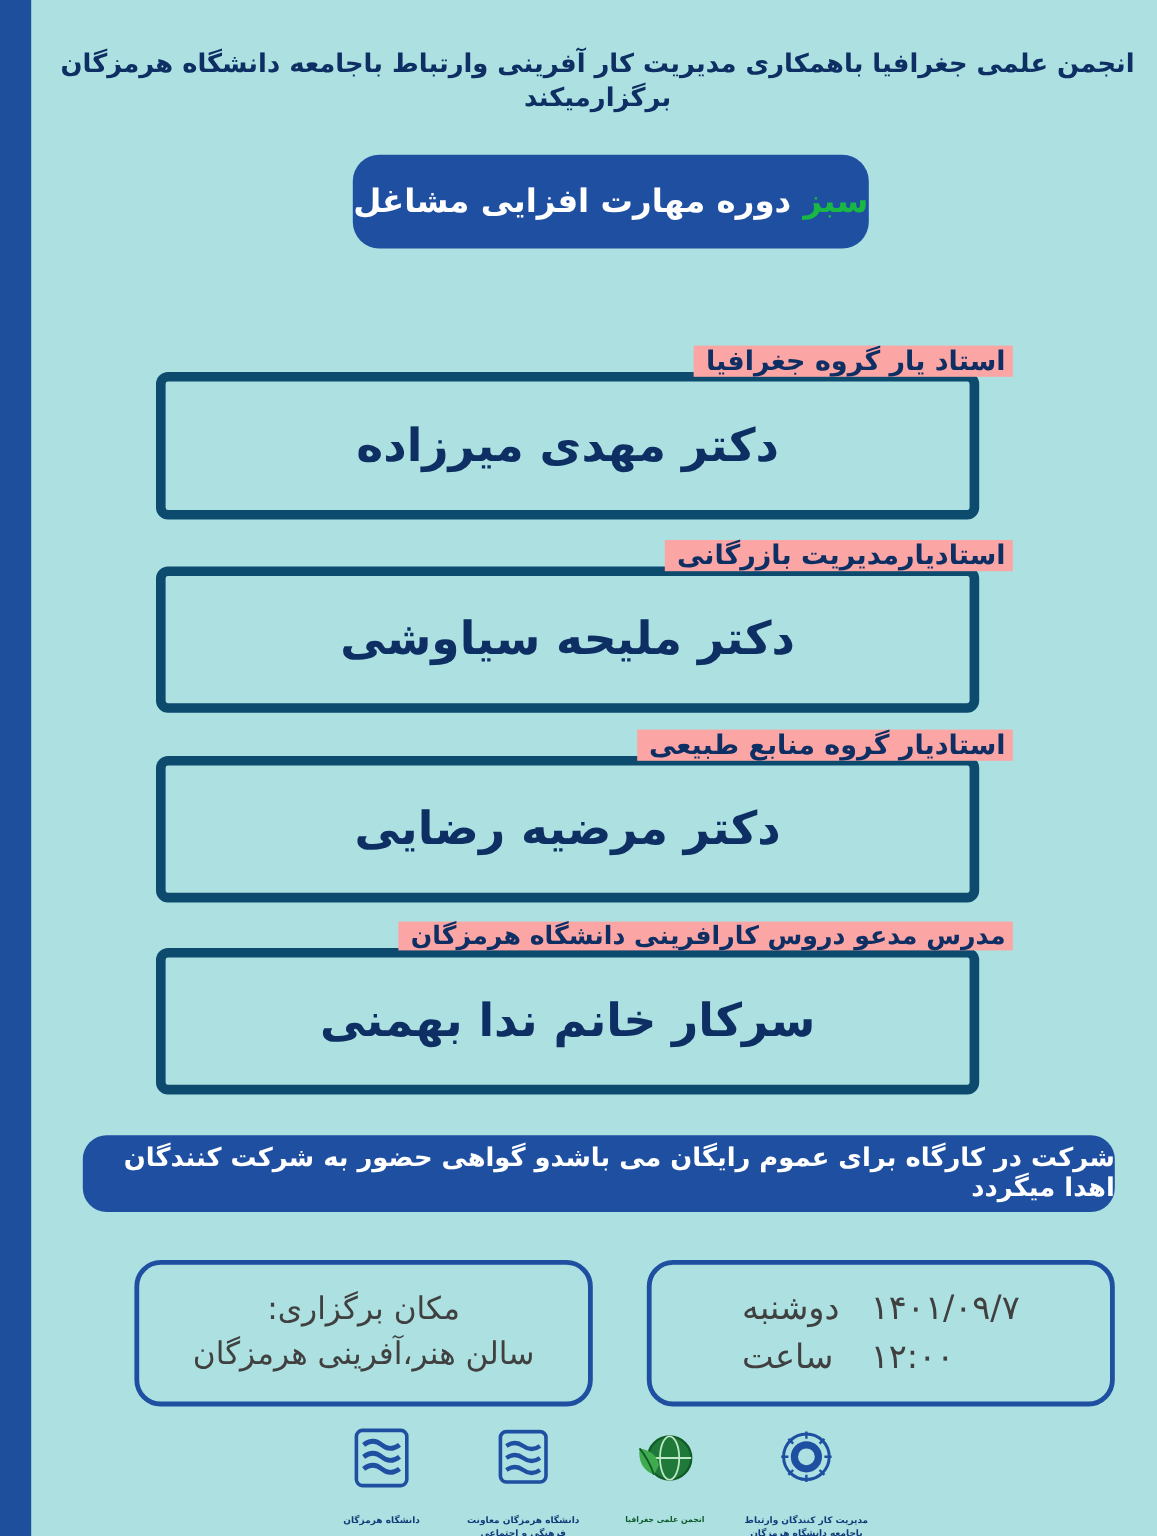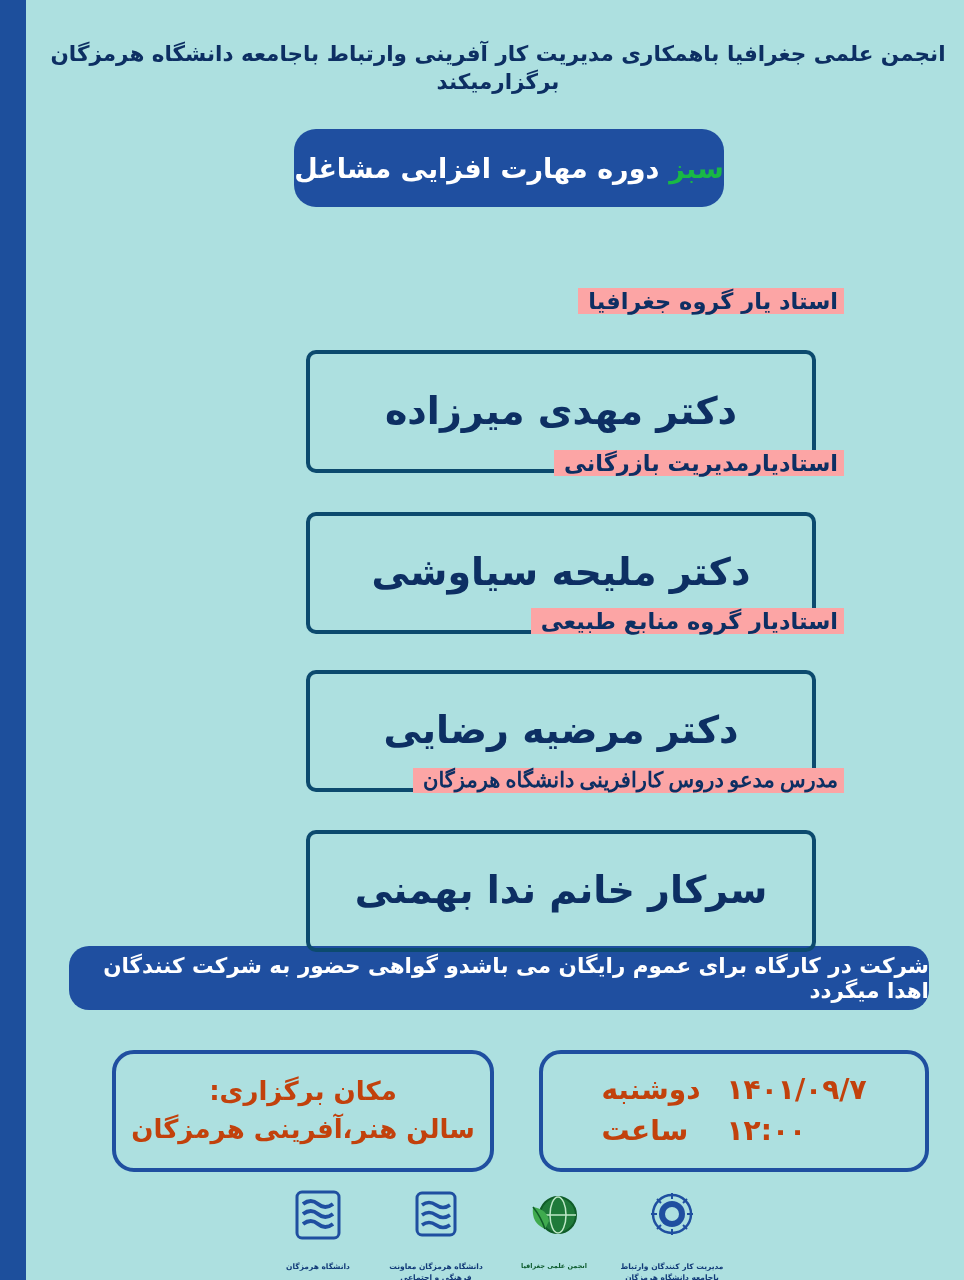--- a/index.html
+++ b/index.html
@@ -90,49 +90,48 @@
     white-space: nowrap;
     z-index: 3;
     background: #fca5a5;
     padding: 0 6px 0 10px;
     text-align: center;
   }
   .speaker .namebox {
     position: absolute;
     right: 28px;
     top: 22px;
-    width: 510px;
-    border: 4px solid #0c4a6e;
+    width: 686px;
+    border: 8px solid #0c4a6e;
     border-radius: 10px;
     box-sizing: border-box;
     background: transparent;
     display: flex;
     align-items: center;
     justify-content: center;
     z-index: 1;
-    margin-top: 40px;
   }
   .speaker .name {
     font-size: 38px;
     font-weight: bold;
     color: #0d2f63;
     line-height: 1.25;
     text-align: center;
     padding: 6px 12px;
   }
 
   #sp0 { top: 288px; }
   #sp0 .namebox { height: 123px; }
   #sp1 { top: 450px; }
   #sp1 .namebox { height: 122px; }
   #sp2 { top: 608px; }
   #sp2 .namebox { height: 122px; }
   #sp3 { top: 768px; }
   #sp3 .namebox { height: 122px; }
-  #sp3 .role { font-size: 21px; font-family: Liberation Serif, serif; }
+  #sp3 .role { font-size: 21px; }
 
   
   .notice {
     position: absolute;
     top: 946px;
     right: 35px;
     width: 860px;
     height: 64px;
     background: #1f4fa0;
     border-radius: 20px;
@@ -153,22 +152,22 @@
     border: 4px solid #1f4fa0;
     border-radius: 22px;
     box-sizing: border-box;
     display: flex;
     flex-direction: column;
     align-items: center;
     justify-content: center;
   }
   .info-box .row {
     font-size: 27px;
-    font-weight: bold;
-    color: #c2410c;
+    font-weight: normal;
+    color: #404040;
     line-height: 1.45;
     white-space: nowrap;
   }
 
   #datetime-box {
     top: 1050px;
     right: 35px;
     width: 390px;
     height: 122px;
     flex-direction: row;

